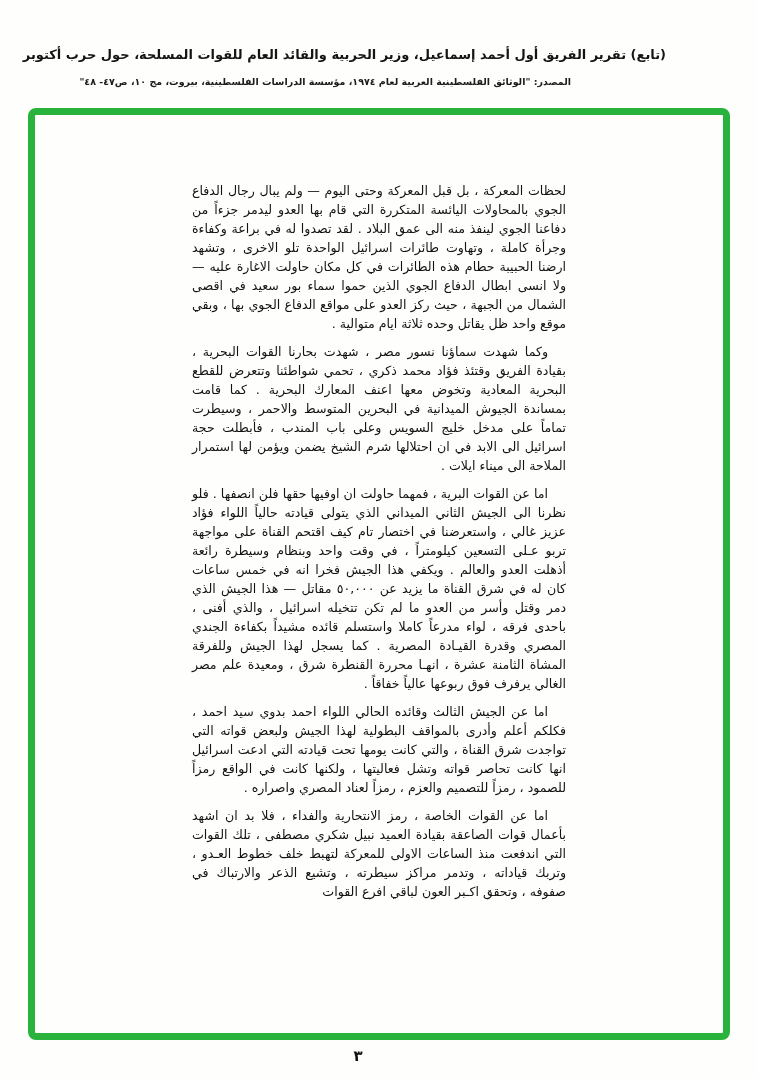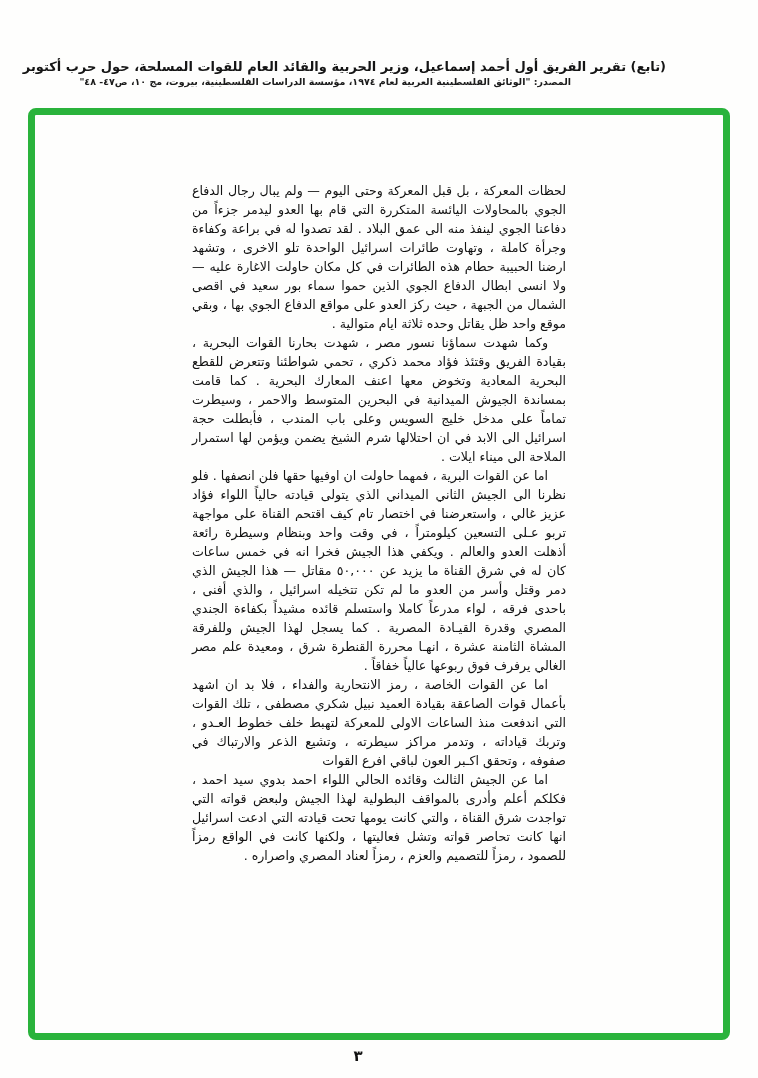--- a/index.html
+++ b/index.html
@@ -6,21 +6,21 @@
   body {
     width: 758px; height: 1078px;
     position: relative;
     background: #fefefd;
     font-family: "DejaVu Sans", sans-serif;
     color: #141414;
     overflow: hidden;
   }
   .header-title {
     position: absolute;
-    top: 59px; right: 92px; left: 40px;
+    top: 47px; right: 92px; left: 40px;
     direction: rtl;
     text-align: right;
     white-space: nowrap;
     font-size: 13px;
     font-weight: bold;
     color: #151515;
   }
   .header-source {
     position: absolute;
     top: 76px; right: 187px; left: 40px;
@@ -50,20 +50,21 @@
     font-size: 12.6px;
     line-height: 19px;
     color: #121212;
   }
   .doc-body p {
     margin: 0;
     padding: 0;
   }
   .doc-body p.indent {
     text-indent: 18px;
+    margin-top: 9px;
   }
   .page-number {
     position: absolute;
     top: 1047px;
     left: 338px;
     width: 40px;
     text-align: center;
     font-size: 15px;
     font-weight: bold;
     color: #111;
@@ -75,17 +76,17 @@
 <div class="header-title">(تابع)  تقرير الفريق أول أحمد إسماعيل، وزير الحربية والقائد العام للقوات المسلحة، حول حرب أكتوبر</div>
 
 <div class="header-source">المصدر: "الوثائق الفلسطينية العربية لعام ١٩٧٤، مؤسسة الدراسات الفلسطينية، بيروت، مج ١٠، ص٤٧- ٤٨"</div>
 
 <div class="green-frame" style="border-color: rgb(42, 179, 60);"></div>
 
 <div class="doc-body">
   <p>لحظات المعركة ، بل قبل المعركة وحتى اليوم — ولم يبال رجال الدفاع الجوي بالمحاولات اليائسة المتكررة التي قام بها العدو ليدمر جزءاً من دفاعنا الجوي لينفذ منه الى عمق البلاد . لقد تصدوا له في براعة وكفاءة وجرأة كاملة ، وتهاوت طائرات اسرائيل الواحدة تلو الاخرى ، وتشهد ارضنا الحبيبة حطام هذه الطائرات في كل مكان حاولت الاغارة عليه — ولا انسى ابطال الدفاع الجوي الذين حموا سماء بور سعيد في اقصى الشمال من الجبهة ، حيث ركز العدو على مواقع الدفاع الجوي بها ، وبقي موقع واحد ظل يقاتل وحده ثلاثة ايام متوالية .</p>
   <p class="indent">وكما شهدت سماؤنا نسور مصر ، شهدت بحارنا القوات البحرية ، بقيادة الفريق وقتئذ فؤاد محمد ذكري ، تحمي شواطئنا وتتعرض للقطع البحرية المعادية وتخوض معها اعنف المعارك البحرية . كما قامت بمساندة الجيوش الميدانية في البحرين المتوسط والاحمر ، وسيطرت تماماً على مدخل خليج السويس وعلى باب المندب ، فأبطلت حجة اسرائيل الى الابد في ان احتلالها شرم الشيخ يضمن ويؤمن لها استمرار الملاحة الى ميناء ايلات .</p>
   <p class="indent">اما عن القوات البرية ، فمهما حاولت ان اوفيها حقها فلن انصفها . فلو نظرنا الى الجيش الثاني الميداني الذي يتولى قيادته حالياً اللواء فؤاد عزيز غالي ، واستعرضنا في اختصار تام كيف اقتحم القناة على مواجهة تربو عـلى التسعين كيلومتراً ، في وقت واحد وبنظام وسيطرة رائعة أذهلت العدو والعالم . ويكفي هذا الجيش فخرا انه في خمس ساعات كان له في شرق القناة ما يزيد عن ٥٠,٠٠٠ مقاتل — هذا الجيش الذي دمر وقتل وأسر من العدو ما لم تكن تتخيله اسرائيل ، والذي أفنى ، باحدى فرقه ، لواء مدرعاً كاملا واستسلم قائده مشيداً بكفاءة الجندي المصري وقدرة القيـادة المصرية . كما يسجل لهذا الجيش وللفرقة المشاة الثامنة عشرة ، انهـا محررة القنطرة شرق ، ومعيدة علم مصر الغالي يرفرف فوق ربوعها عالياً خفاقاً .</p>
+  <p class="indent">اما عن الجيش الثالث وقائده الحالي اللواء احمد بدوي سيد احمد ، فكلكم أعلم وأدرى بالمواقف البطولية لهذا الجيش ولبعض قواته التي تواجدت شرق القناة ، والتي كانت يومها تحت قيادته التي ادعت اسرائيل انها كانت تحاصر قواته وتشل فعاليتها ، ولكنها كانت في الواقع رمزاً للصمود ، رمزاً للتصميم والعزم ، رمزاً لعناد المصري واصراره .</p>
   <p class="indent">اما عن القوات الخاصة ، رمز الانتحارية والفداء ، فلا بد ان اشهد بأعمال قوات الصاعقة بقيادة العميد نبيل شكري مصطفى ، تلك القوات التي اندفعت منذ الساعات الاولى للمعركة لتهبط خلف خطوط العـدو ، وتربك قياداته ، وتدمر مراكز سيطرته ، وتشيع الذعر والارتباك في صفوفه ، وتحقق اكـبر العون لباقي افرع القوات</p>
-  <p class="indent">اما عن الجيش الثالث وقائده الحالي اللواء احمد بدوي سيد احمد ، فكلكم أعلم وأدرى بالمواقف البطولية لهذا الجيش ولبعض قواته التي تواجدت شرق القناة ، والتي كانت يومها تحت قيادته التي ادعت اسرائيل انها كانت تحاصر قواته وتشل فعاليتها ، ولكنها كانت في الواقع رمزاً للصمود ، رمزاً للتصميم والعزم ، رمزاً لعناد المصري واصراره .</p>
 </div>
 
 <div class="page-number">٣</div>
 
 </body></html>

